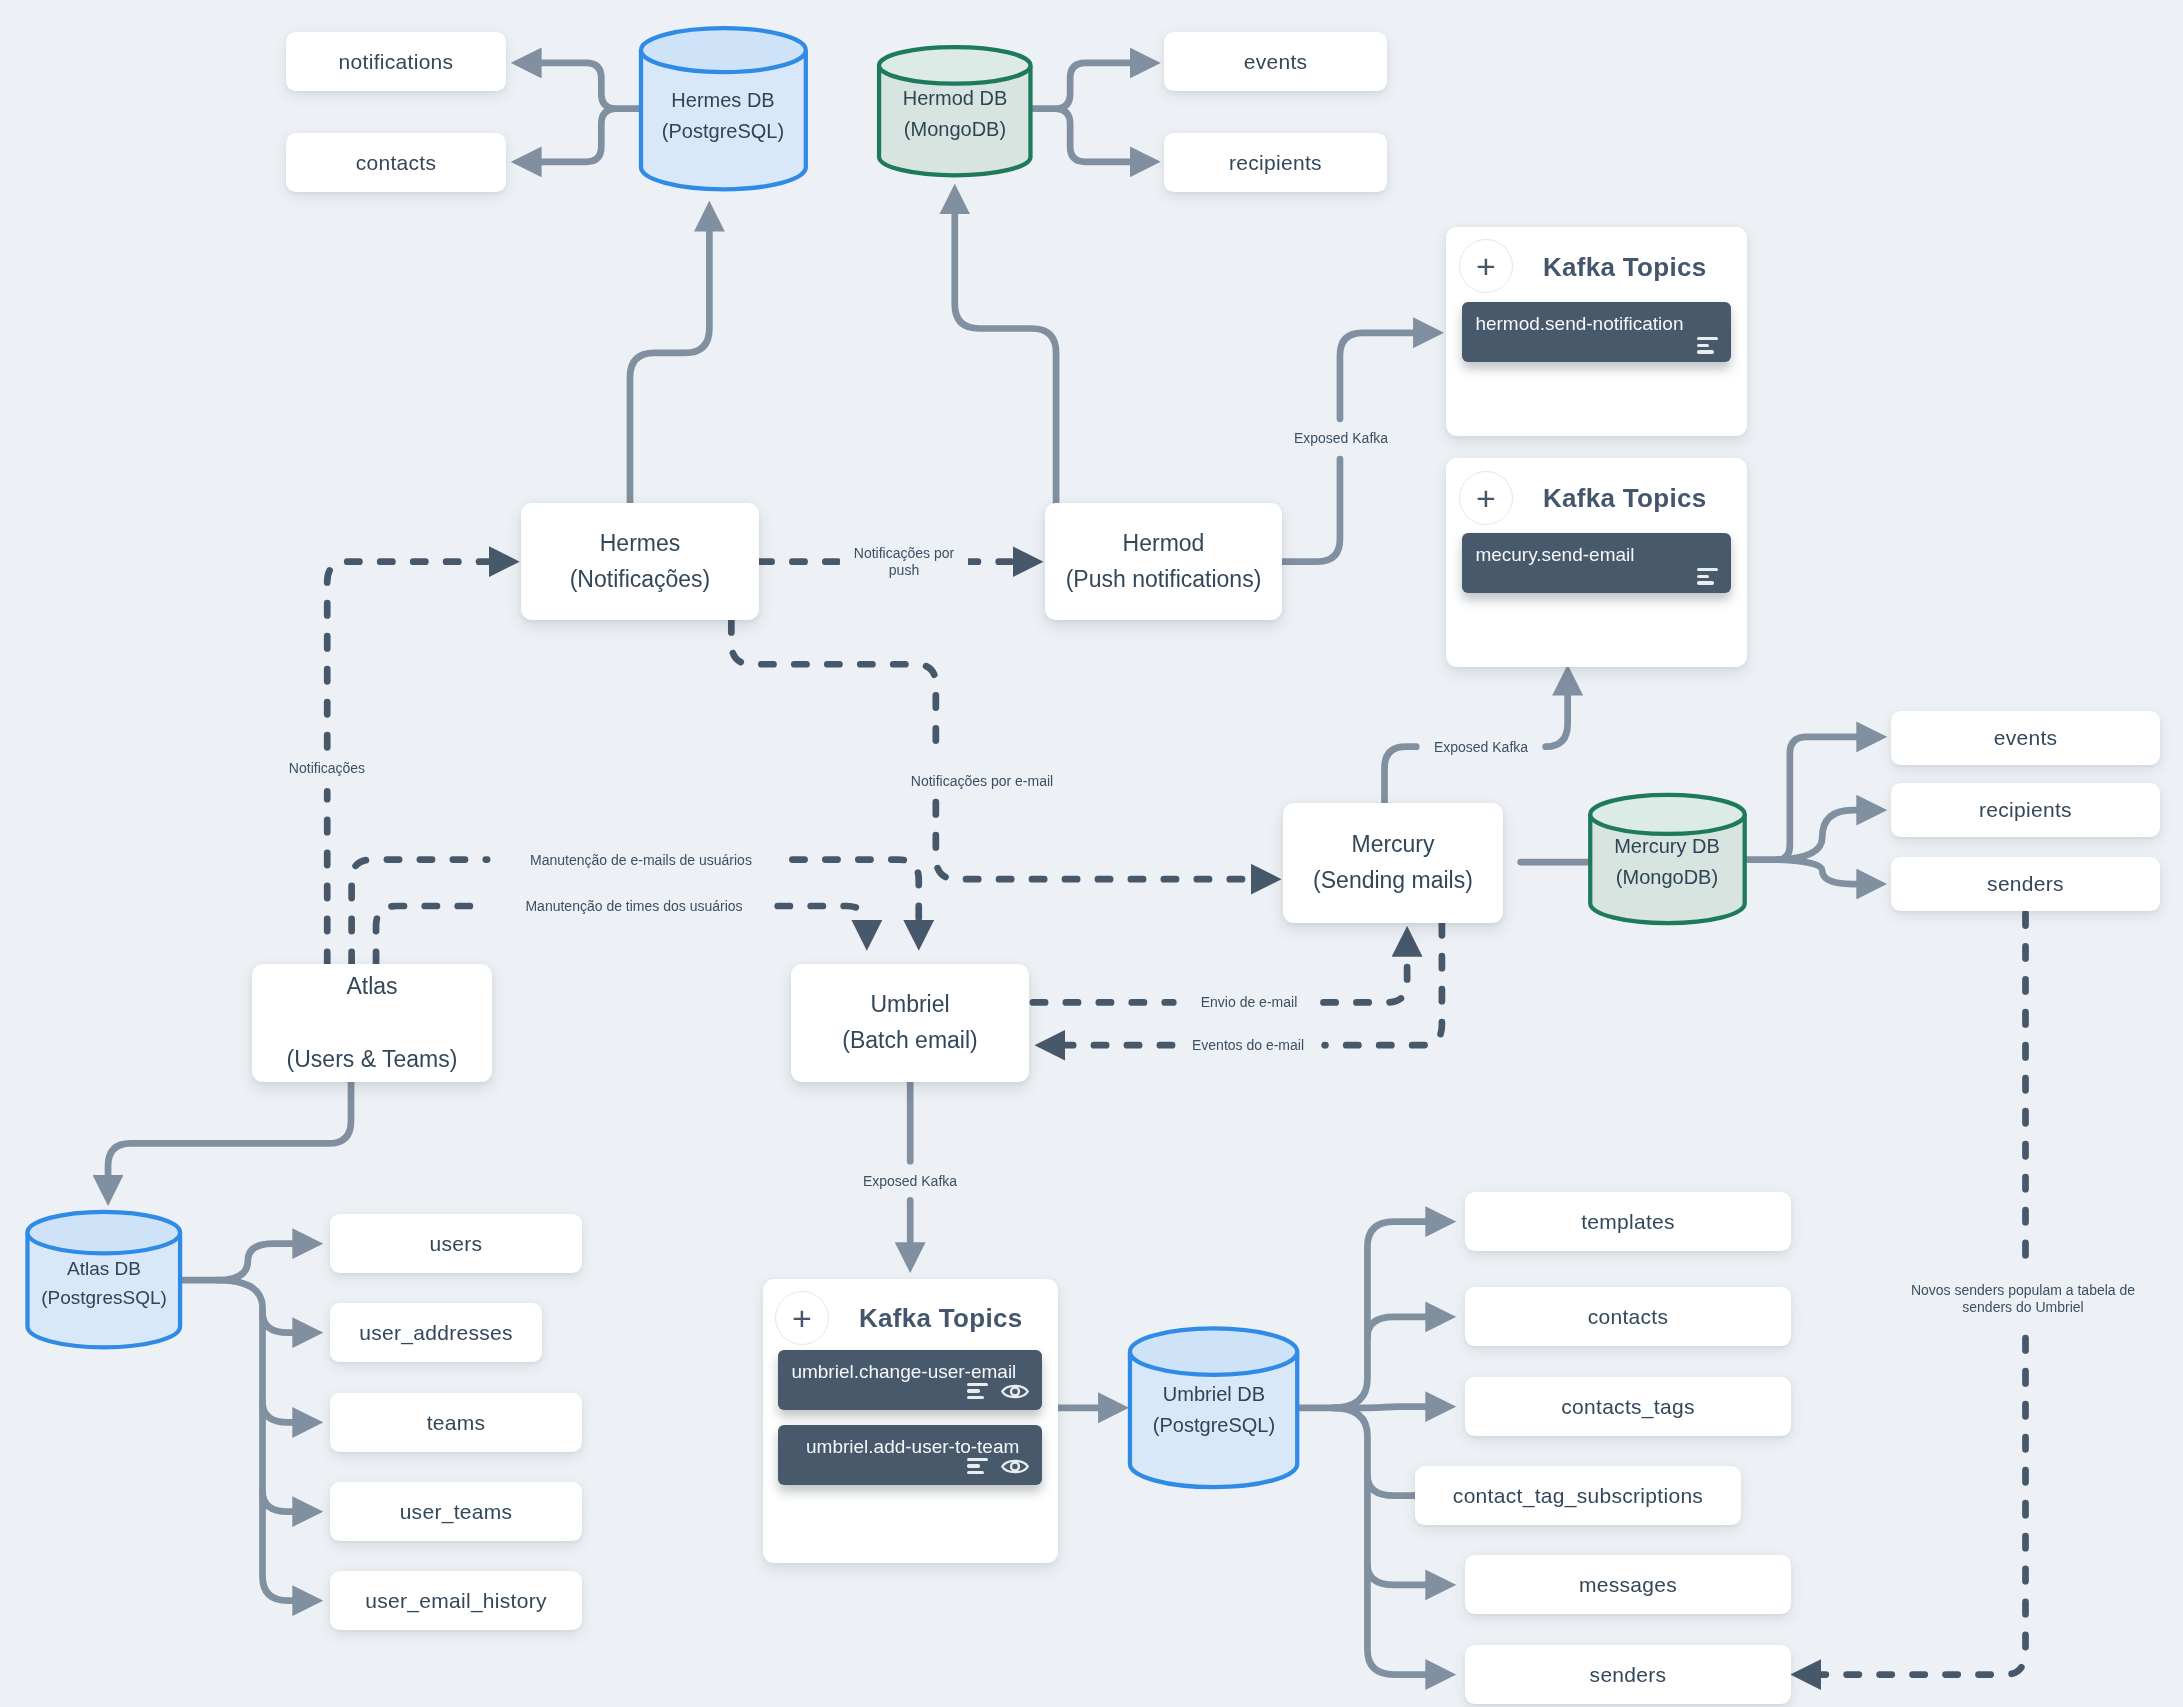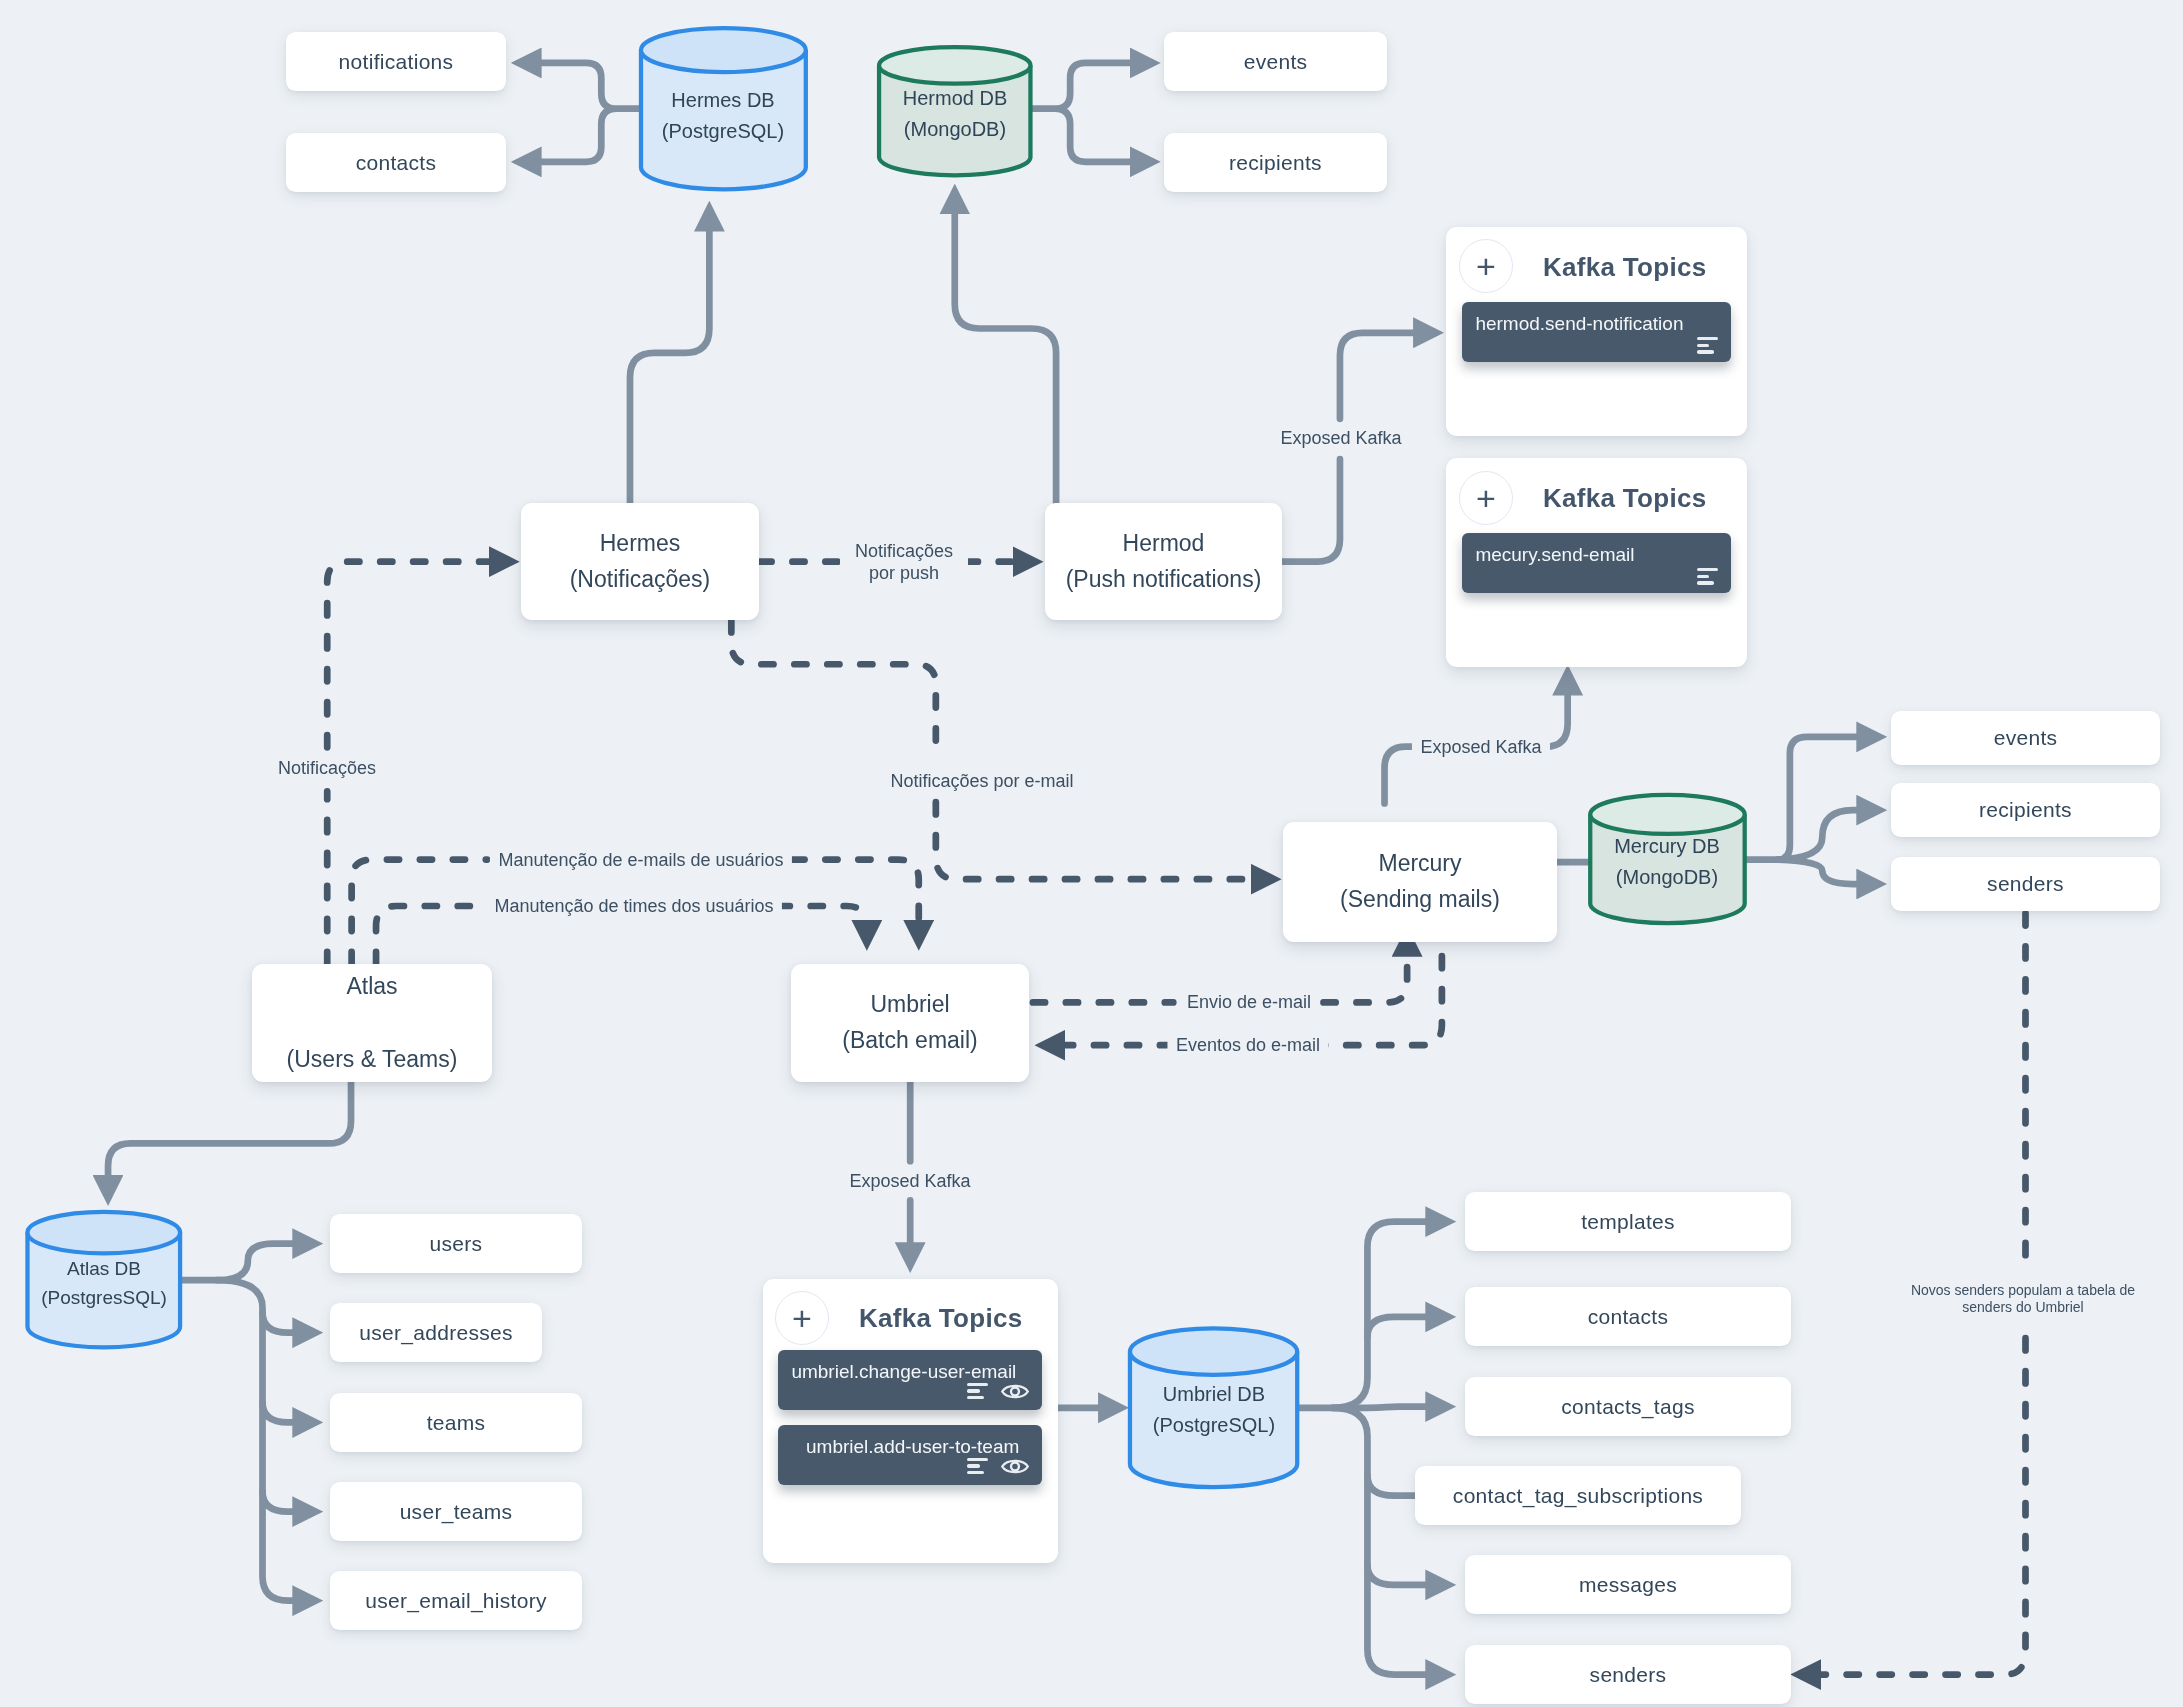--- a/index.html
+++ b/index.html
@@ -56,21 +56,21 @@
   .lines-icon i:nth-child(2){width:12.2px;}
   .lines-icon i:nth-child(3){width:17px;}
   
   .db-label{
     position:absolute;transform:translate(-50%,-50%);
     text-align:center;font-size:20px;line-height:1.55;color:#2f4457;
   }
   
   .elabel{
     position:absolute;transform:translate(-50%,-50%);
-    background:var(--bg);color:#3c4f63;font-size:18px;line-height:1.25;
+    background:var(--bg);color:#3c4f63;font-size:14px;line-height:1.25;
     padding:3.7px 8.5px;text-align:center;white-space:nowrap;
   }
   .elabel.wrap{white-space:normal;}
 </style>
 </head>
 <body>
 
 <svg class="wires" width="2183" height="1707" viewBox="0 0 3576 2796">
   <defs>
     <marker id="ah" viewBox="0 0 4.6 4.6" markerWidth="4.6" markerHeight="4.6" refX="3.2" refY="2.3" orient="auto" markerUnits="strokeWidth">
@@ -176,21 +176,21 @@
 </div>
 
 <div class="service" style="left:521px;top:503px;width:238px;height:117px;">
   <div>Hermes</div>
   <div>(Notificações)</div>
 </div>
 <div class="service" style="left:1045px;top:503px;width:237px;height:117px;">
   <div>Hermod</div>
   <div>(Push notifications)</div>
 </div>
-<div class="service" style="left:1283px;top:822px;width:274px;height:120px;">
+<div class="service" style="left:1283px;top:803px;width:220px;height:120px;">
   <div>Mercury</div>
   <div>(Sending mails)</div>
 </div>
 <div class="service" style="left:252px;top:964px;width:240px;height:118px;gap:37px;">
   <div>Atlas</div>
   <div>(Users &amp; Teams)</div>
 </div>
 <div class="service" style="left:791px;top:964px;width:238px;height:118px;">
   <div>Umbriel</div>
   <div>(Batch email)</div>

